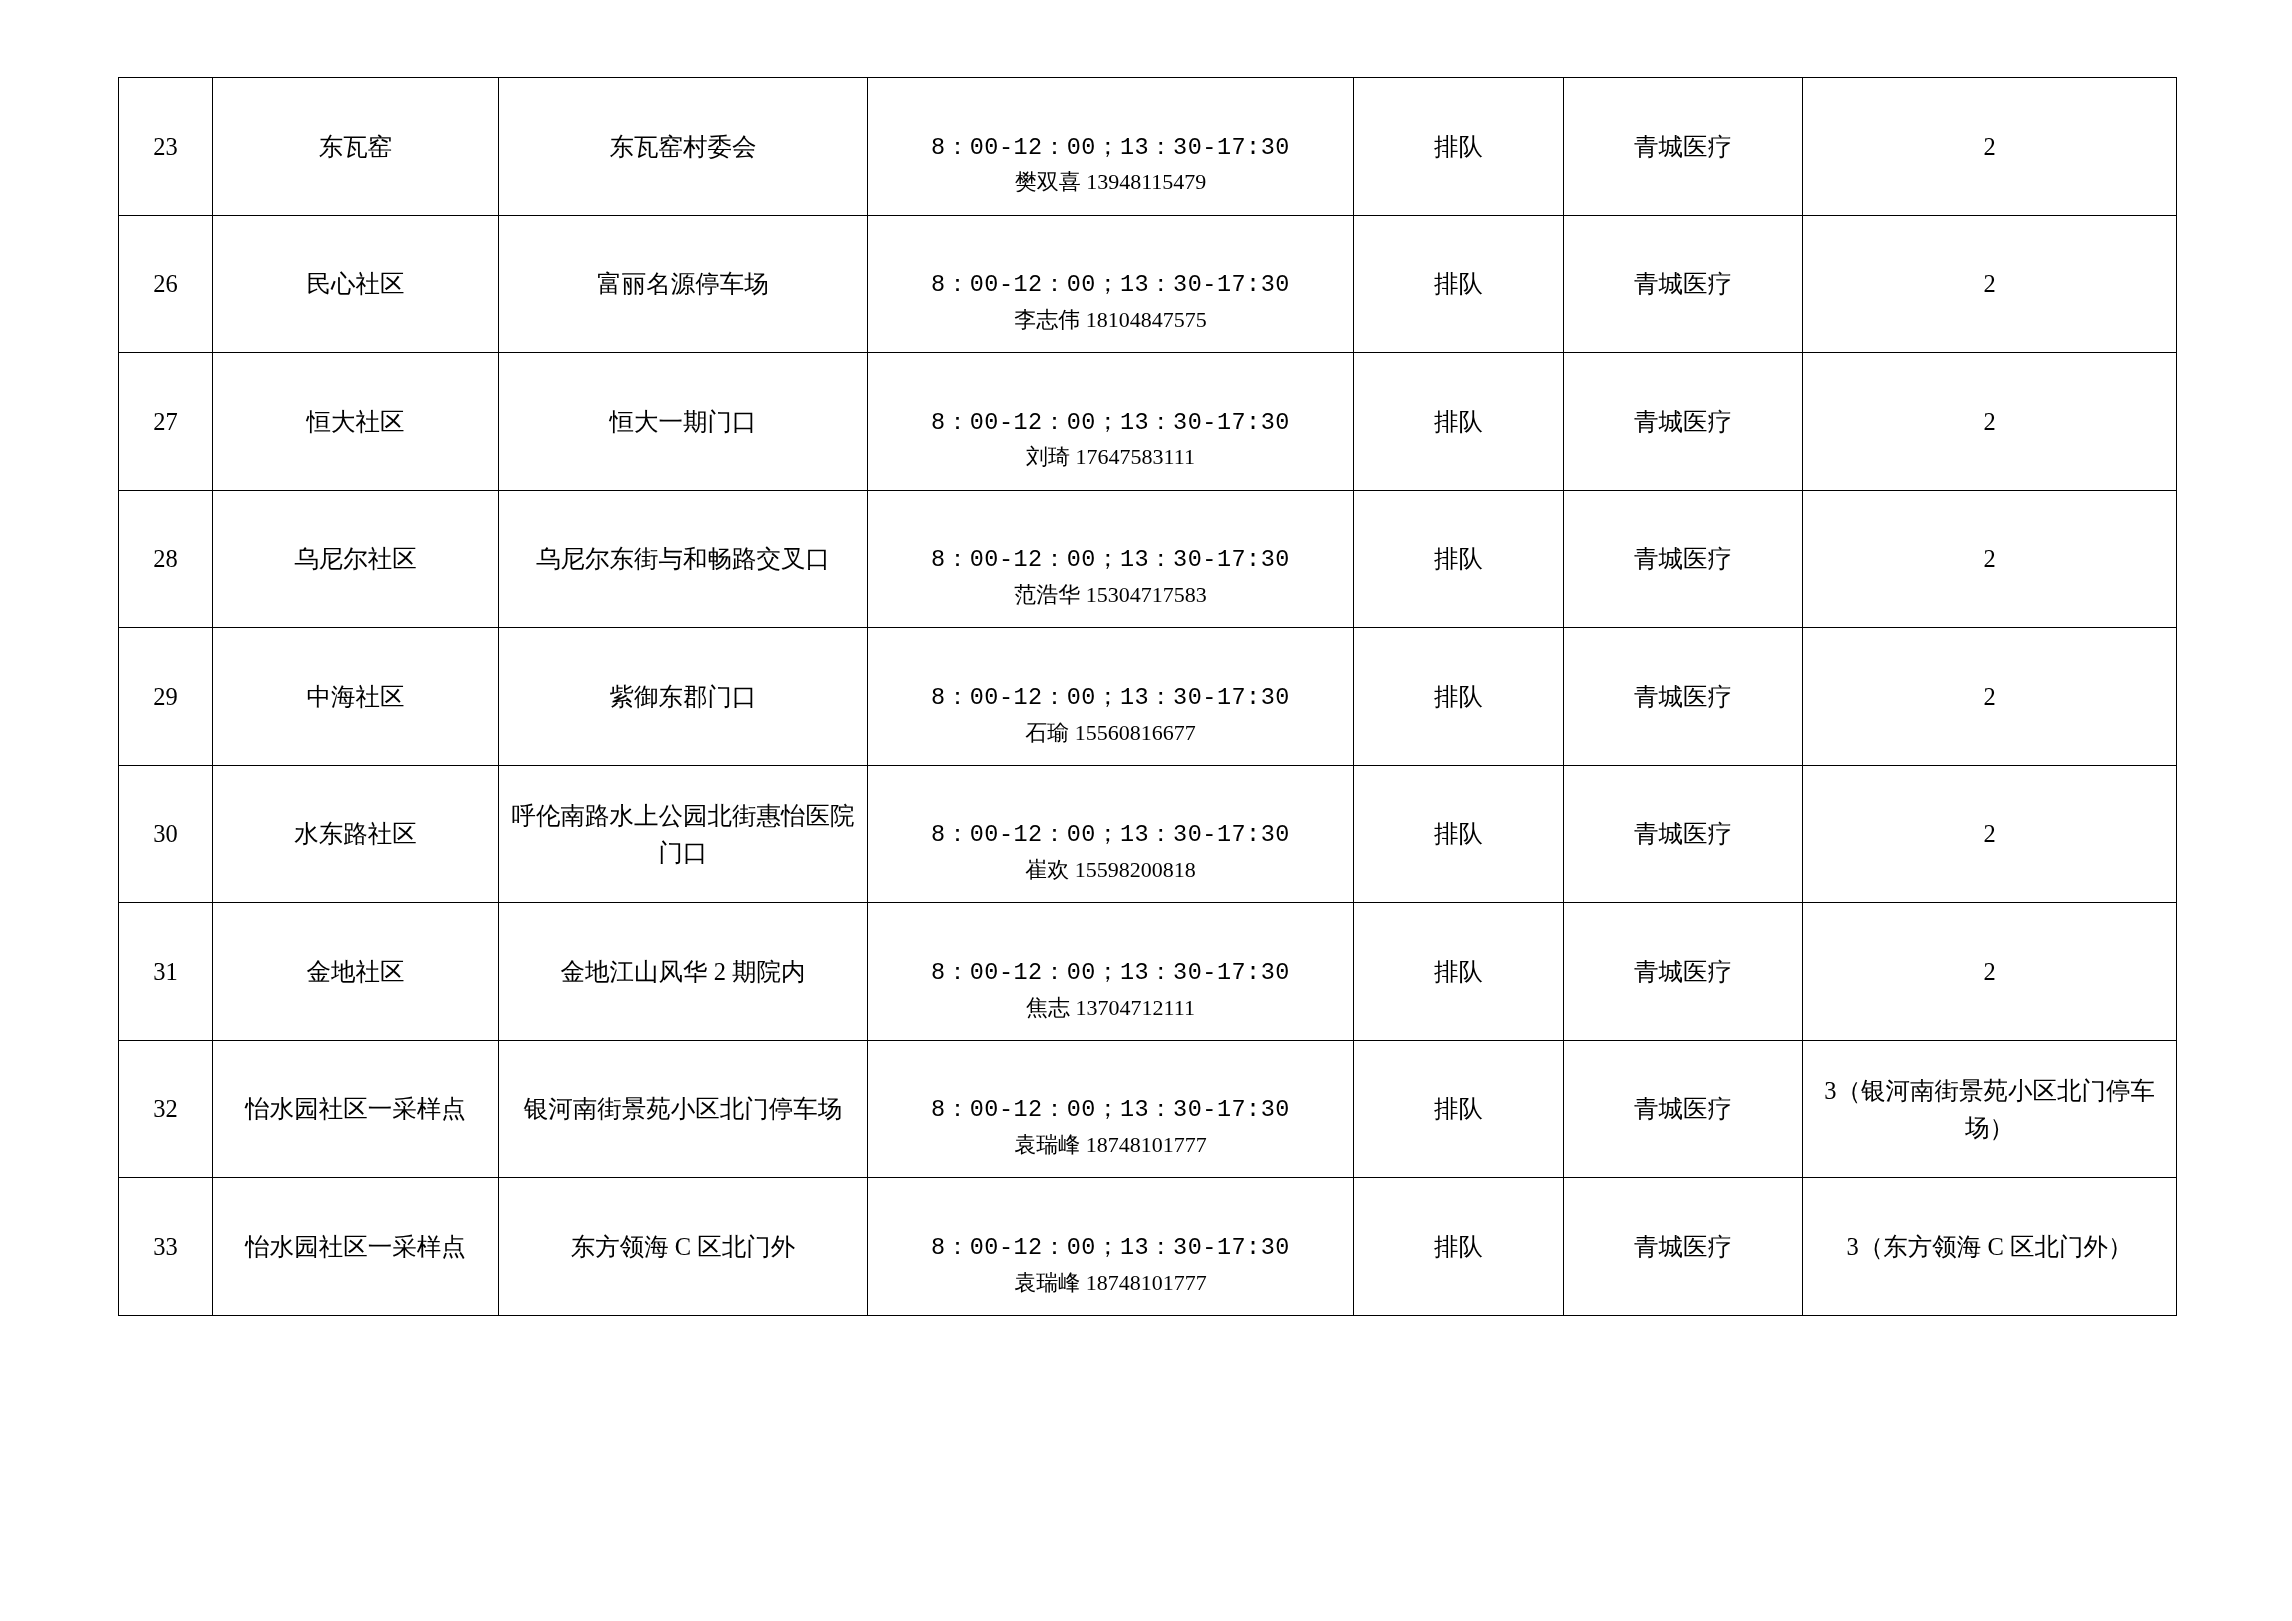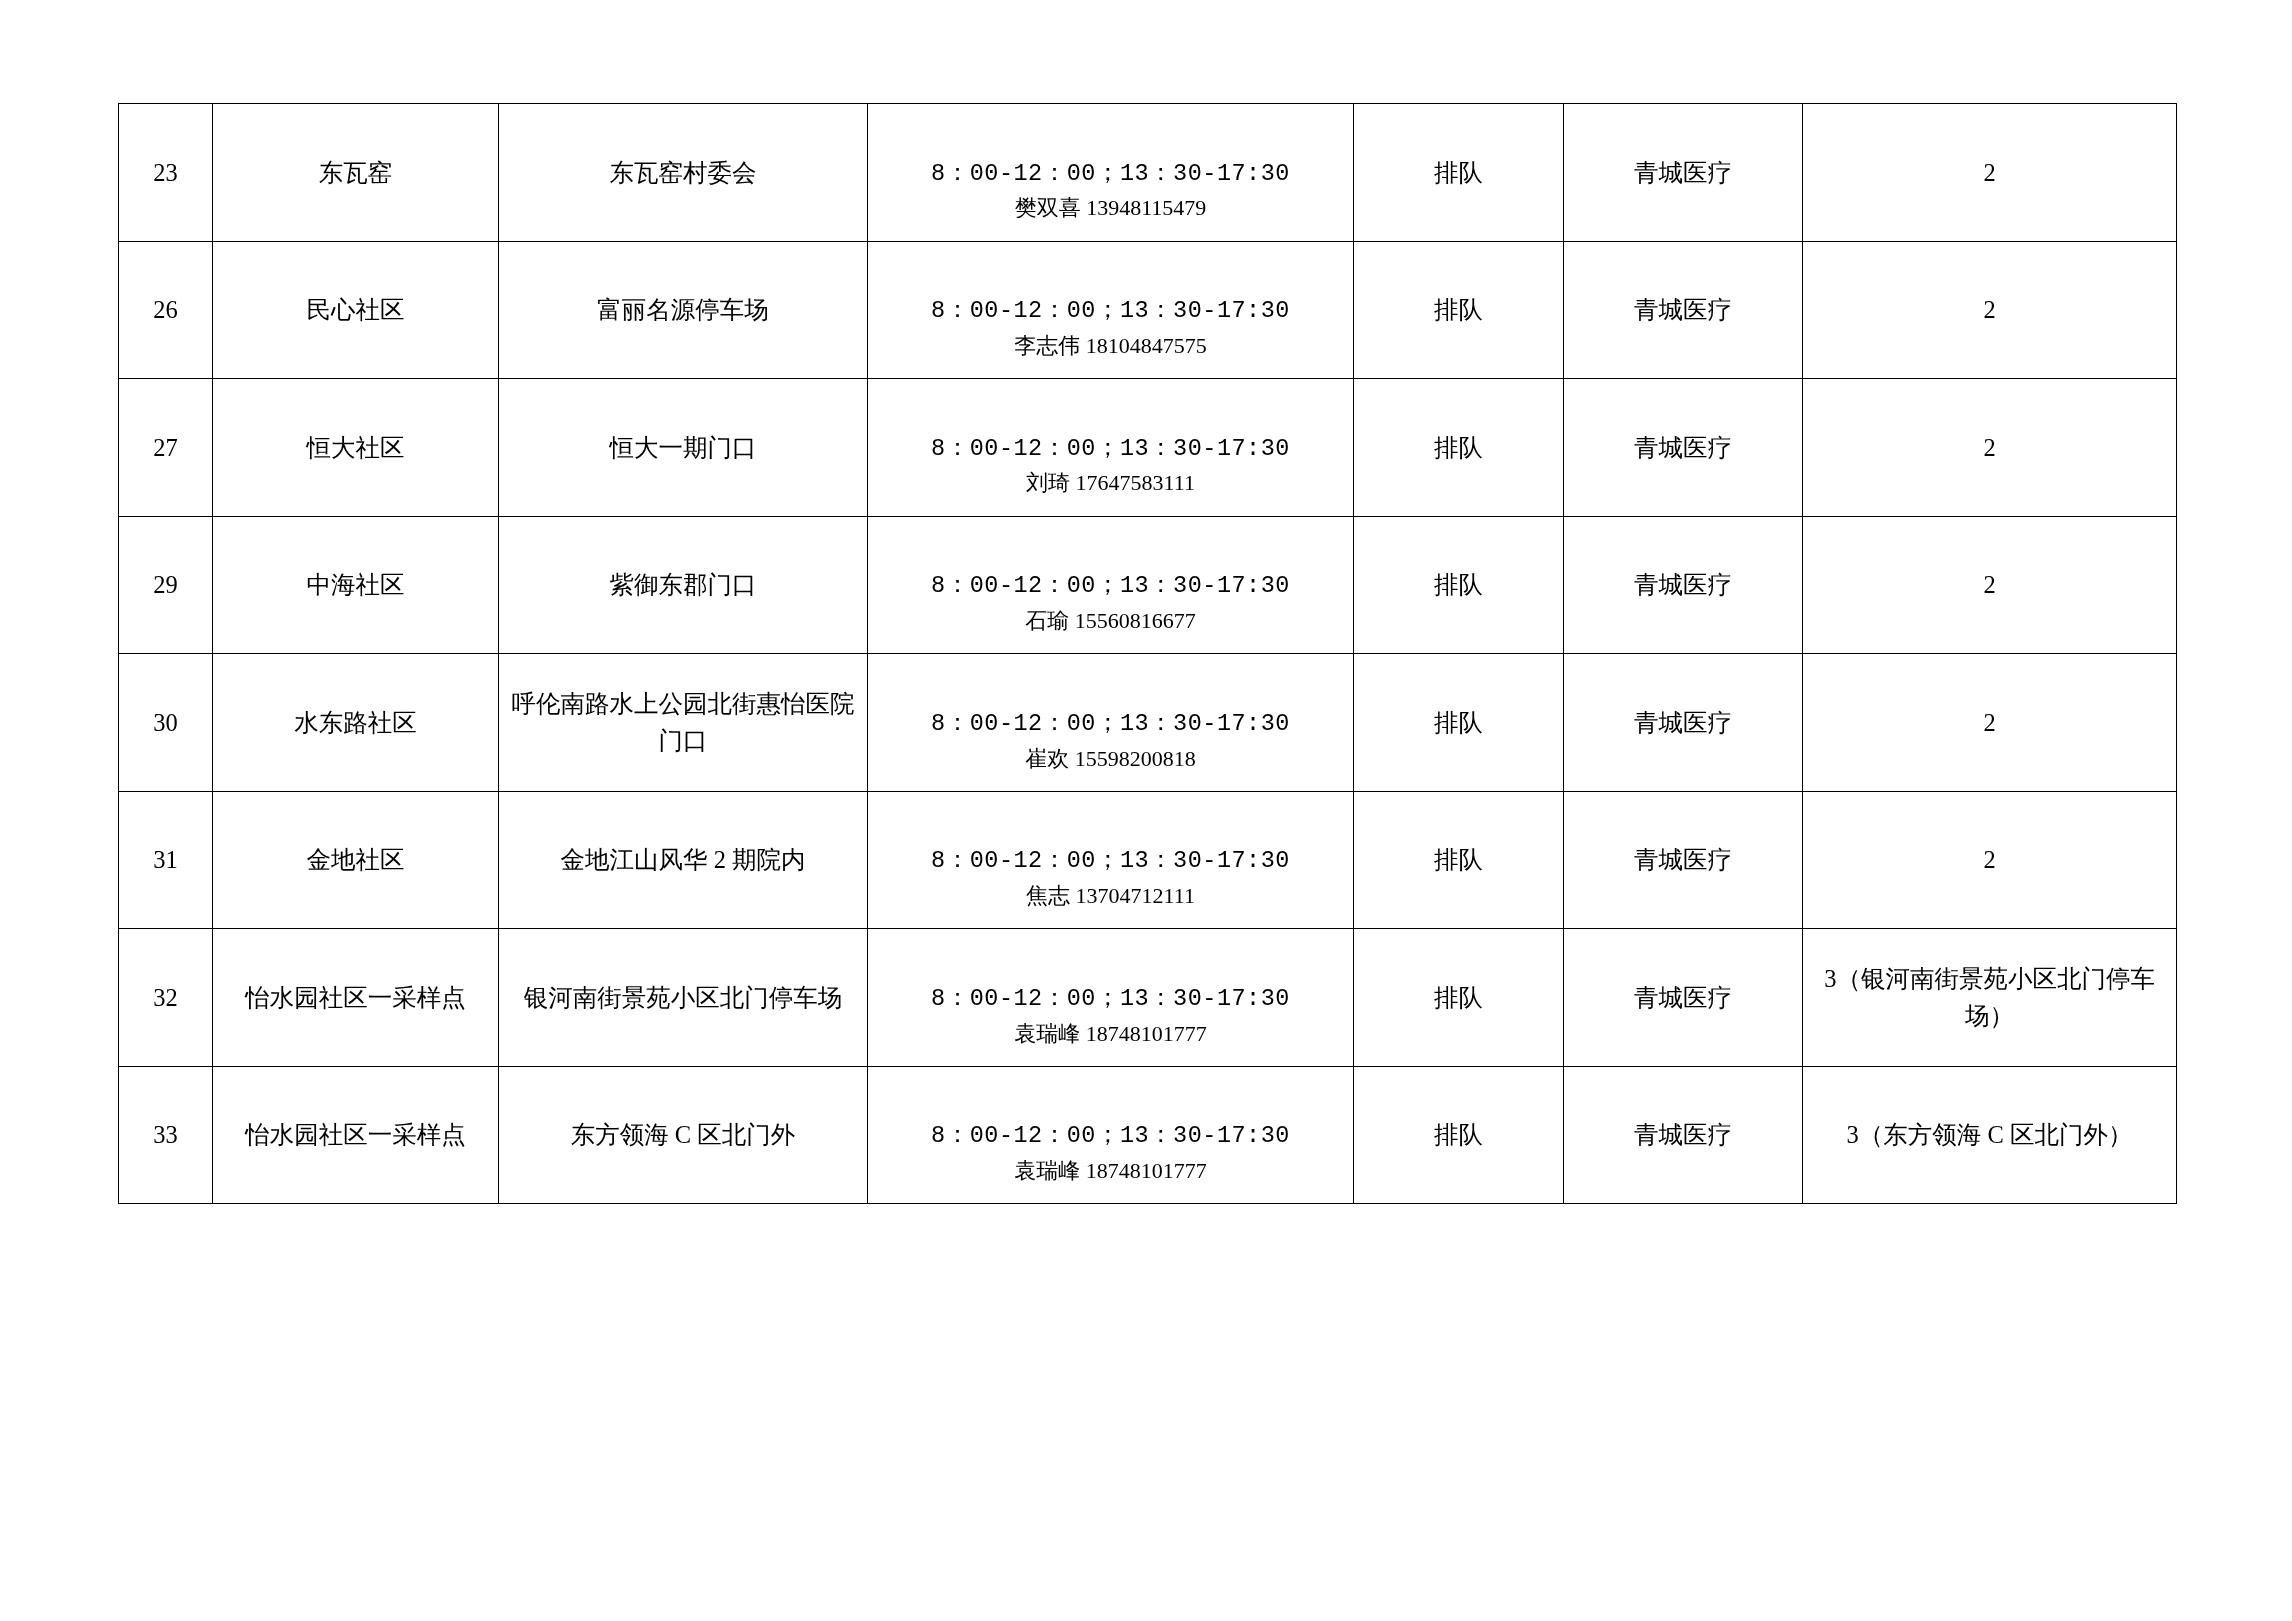--- a/index.html
+++ b/index.html
@@ -12,21 +12,21 @@
     height: 1621px;
     font-family: "Liberation Serif", serif;
     color: #000000;
     overflow: hidden;
   }
   .page {
     position: relative;
     width: 2293px;
     height: 1621px;
     box-sizing: border-box;
-    padding: 103px 118px 0 118px;
+    padding: 77px 118px 0 118px;
   }
   table.sample-table {
     border-collapse: collapse;
     width: 2058px;
     table-layout: fixed;
   }
   table.sample-table td {
     border: 1.5px solid #000000;
     text-align: center;
     vertical-align: middle;
@@ -128,20 +128,34 @@
           <div class="time-line1">8：00-12：00；13：30-17:30</div>
           <div class="time-line2">刘琦 17647583111</div>
         </td>
         <td>排队</td>
         <td>青城医疗</td>
         <td class="cell-count">
           <span class="count-center">2</span>
         </td>
       </tr>
 
+      <tr>
+        <td>28</td>
+        <td>乌尼尔社区</td>
+        <td>乌尼尔东街与和畅路交叉口</td>
+        <td class="cell-time">
+          <div class="time-line1">8：00-12：00；13：30-17:30</div>
+          <div class="time-line2">范浩华 15304717583</div>
+        </td>
+        <td>排队</td>
+        <td>青城医疗</td>
+        <td class="cell-count">
+          <span class="count-center">2</span>
+        </td>
+      </tr>
 
       <tr>
         <td>29</td>
         <td>中海社区</td>
         <td>紫御东郡门口</td>
         <td class="cell-time">
           <div class="time-line1">8：00-12：00；13：30-17:30</div>
           <div class="time-line2">石瑜 15560816677</div>
         </td>
         <td>排队</td>

